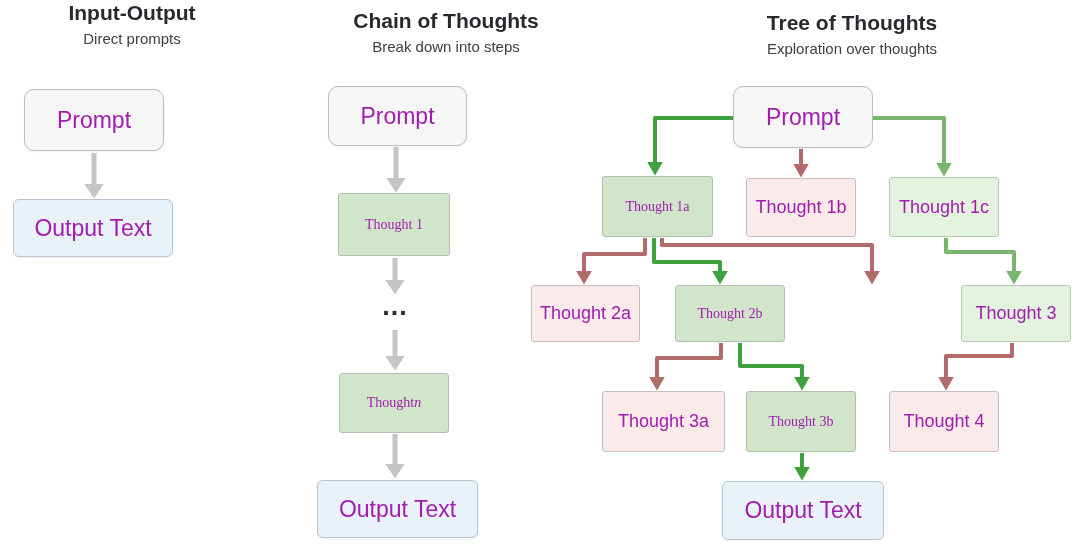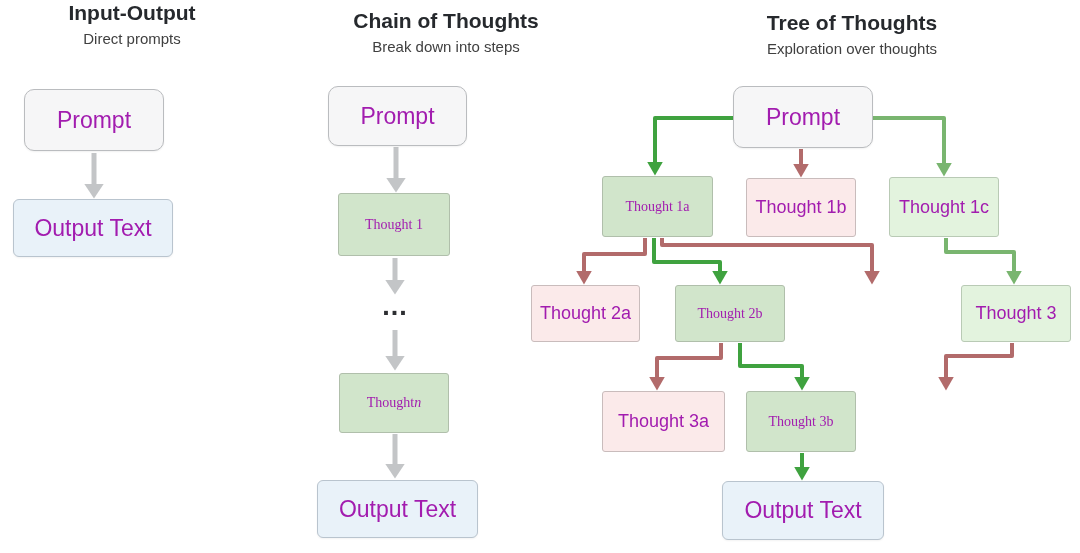--- a/index.html
+++ b/index.html
@@ -99,16 +99,17 @@
   <div class="node green" style="left:602px;top:176px;width:111px;height:61px">Thought 1a</div>
   <div class="node pink" style="left:746px;top:178px;width:110px;height:59px">Thought 1b</div>
   <div class="node greenlight" style="left:889px;top:177px;width:110px;height:60px">Thought 1c</div>
 
   <div class="node pink" style="left:531px;top:285px;width:109px;height:57px">Thought 2a</div>
   <div class="node green" style="left:675px;top:285px;width:110px;height:57px">Thought 2b</div>
   <div class="node greenlight" style="left:961px;top:285px;width:110px;height:57px">Thought 3</div>
 
   <div class="node pink" style="left:602px;top:391px;width:123px;height:61px">Thought 3a</div>
   <div class="node green" style="left:746px;top:391px;width:110px;height:61px">Thought 3b</div>
+  <div class="node pink" style="left:889px;top:391px;width:110px;height:61px">Thought 4</div>
 
   <div class="node output" style="left:722px;top:481px;width:162px;height:59px">Output Text</div>
 
 </div>
 
 </body></html>

